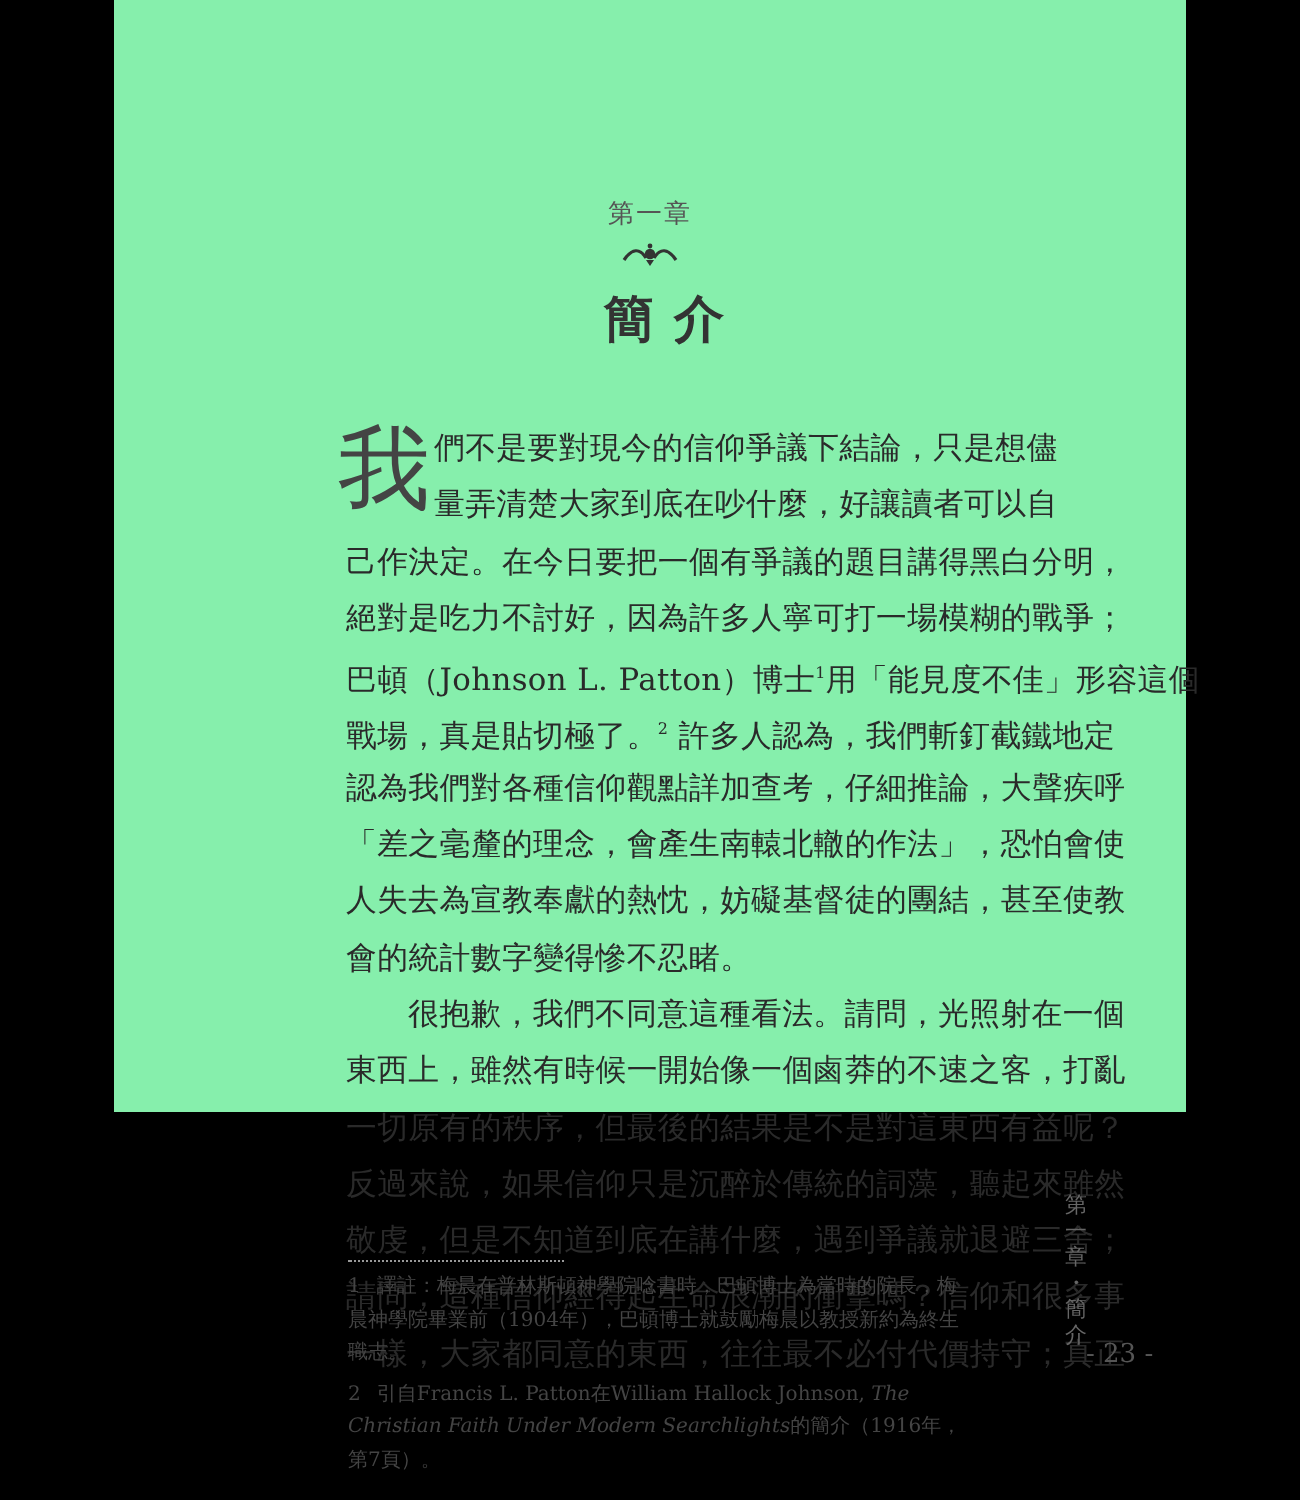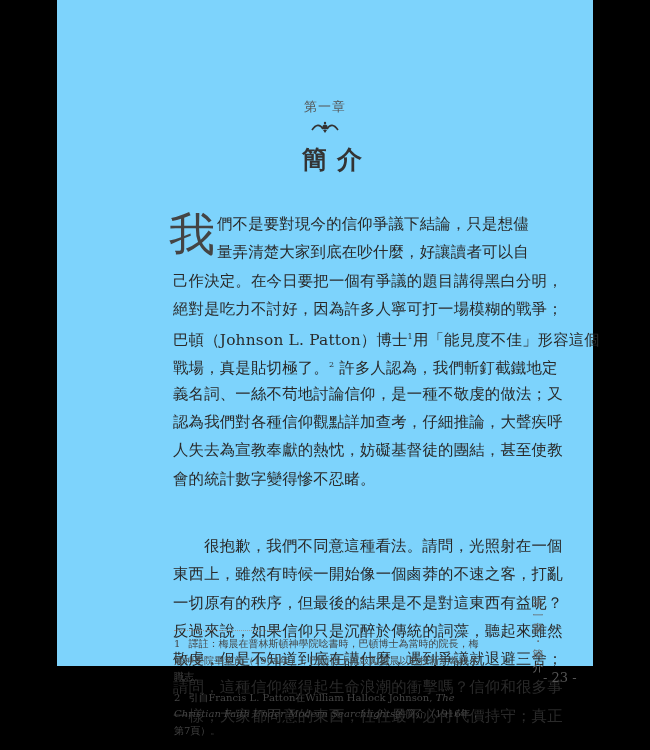--- a/index.html
+++ b/index.html
@@ -1,21 +1,21 @@
 <!DOCTYPE html>
 <html><head>
 <meta charset="utf-8">
 <style>
   html, body { margin: 0; padding: 0; }
   body {
     width: 650px; height: 750px; background: #000; position: relative; overflow: hidden;
     font-family: "DejaVu Serif", "Liberation Serif", serif;
   }
   .page {
-    position: absolute; left: 57px; top: 0; width: 536px; height: 666px; background: #7dd3fc;
+    position: absolute; left: 57px; top: 0; width: 536px; height: 556px; background: #86efac;
   }
   .chapter-label {
     position: absolute; left: 0; width: 100%; top: 98px; text-align: center;
     font-size: 13px; color: #555; letter-spacing: 1px;
   }
   .ornament {
     position: absolute; left: 50%; top: 120px; transform: translateX(-50%);
     width: 30px; height: 14px;
   }
   .chapter-title {
@@ -25,21 +25,21 @@
   .body-text {
     position: absolute; left: 116px; top: 210px; width: 302px;
     font-size: 15.4px; line-height: 28.3px; color: #2a2a2a;
   }
   .line { white-space: nowrap; height: 28.3px; overflow: visible; letter-spacing: 0.2px; }
   .dropcap-row { position: relative; }
   .dropcap {
     position: absolute; left: -4px; top: -2px; font-size: 46px; line-height: 52px; color: #444;
   }
   .indent-cap { padding-left: 44px; }
-  .indent { padding-left: 31px; margin-top: 39px; }
+  .indent { padding-left: 31px; }
   sup { font-size: 8px; vertical-align: 6px; }
   .fn-rule {
     position: absolute; left: 117px; top: 630px; width: 108px; border-top: 1px dotted #999;
   }
   .footnotes {
     position: absolute; left: 117px; top: 636px; width: 310px;
     font-size: 10px; line-height: 16.5px; color: #444;
   }
   .fn { margin-bottom: 4px; }
   .fn .num { margin-right: 8px; }
@@ -77,22 +77,22 @@
     </div>
     <div class="line indent-cap">量弄清楚大家到底在吵什麼，好讓讀者可以自</div>
     <div class="line">己作決定。在今日要把一個有爭議的題目講得黑白分明，</div>
     <div class="line">絕對是吃力不討好，因為許多人寧可打一場模糊的戰爭；</div>
     <div class="line">
       <span>巴頓（Johnson L. Patton）博士</span><sup>1</sup><span>用「能見度不佳」形容這個</span>
     </div>
     <div class="line">
       <span>戰場，真是貼切極了。</span><sup>2</sup> <span>許多人認為，我們斬釘截鐵地定</span>
     </div>
-    <div class="line">義名詞、一絲不苟地討論信仰，是一種不敬虔的做法；又</div>
     <div class="line">認為我們對各種信仰觀點詳加查考，仔細推論，大聲疾呼</div>
+    <div class="line">「差之毫釐的理念，會產生南轅北轍的作法」，恐怕會使</div>
     <div class="line">人失去為宣教奉獻的熱忱，妨礙基督徒的團結，甚至使教</div>
     <div class="line">會的統計數字變得慘不忍睹。</div>
 
     <div class="line indent">很抱歉，我們不同意這種看法。請問，光照射在一個</div>
     <div class="line">東西上，雖然有時候一開始像一個鹵莽的不速之客，打亂</div>
     <div class="line">一切原有的秩序，但最後的結果是不是對這東西有益呢？</div>
     <div class="line">反過來說，如果信仰只是沉醉於傳統的詞藻，聽起來雖然</div>
     <div class="line">敬虔，但是不知道到底在講什麼，遇到爭議就退避三舍；</div>
     <div class="line">請問，這種信仰經得起生命浪潮的衝擊嗎？信仰和很多事</div>
     <div class="line">一樣，大家都同意的東西，往往最不必付代價持守；真正</div>

